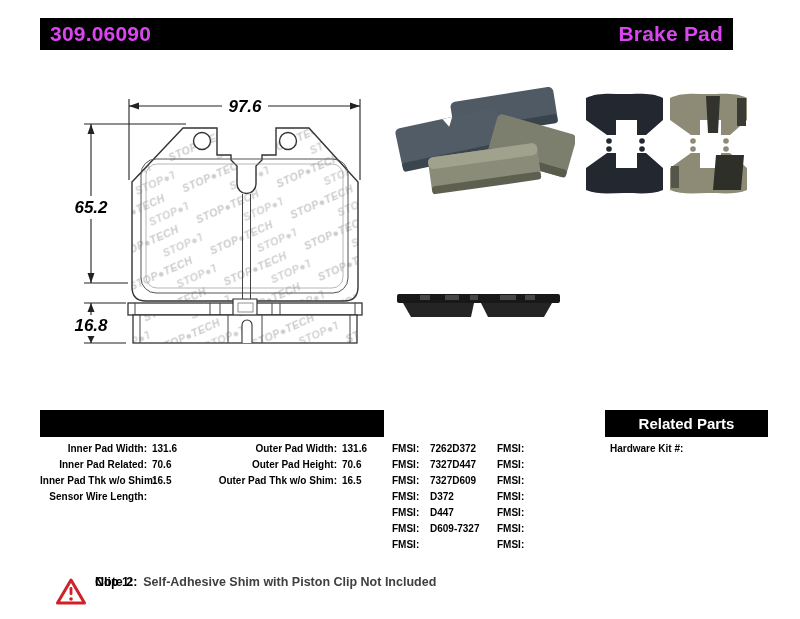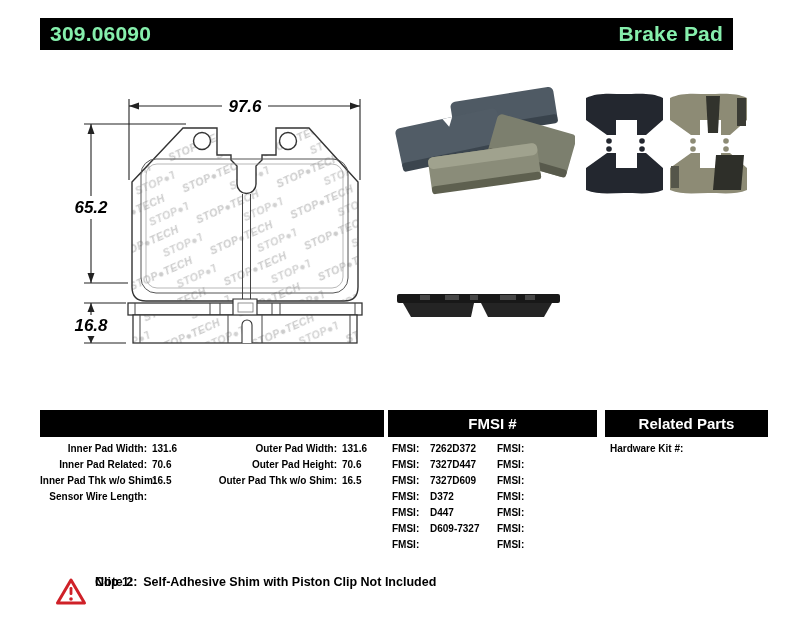--- a/index.html
+++ b/index.html
@@ -1,21 +1,21 @@
 <!DOCTYPE html>
 <html><head>
 <meta charset="utf-8">
 <style>
   html,body{margin:0;padding:0;background:#fff;}
   .page{position:relative;width:800px;height:619px;background:#fff;overflow:hidden;
         font-family:"Liberation Sans",sans-serif;color:#000;}
 
   
   .topbar{position:absolute;left:40px;top:18px;width:693px;height:32px;background:#000;
-          color:#86efac;display:flex;justify-content:space-between;align-items:center;
+          color:#d946ef;display:flex;justify-content:space-between;align-items:center;
           padding:0 10px;box-sizing:border-box;font-weight:bold;font-size:21px;letter-spacing:.2px;}
 
   
   .abs{position:absolute;}
 
   
   .secbar{position:absolute;top:410px;height:27px;background:#000;color:#fff;
           display:flex;align-items:center;justify-content:center;
           font-weight:bold;font-size:15px;box-sizing:border-box;}
   #bar-specs{left:40px;width:344px;}
@@ -30,21 +30,21 @@
   .spec-row .val{margin-left:5px;}
   #inner-col{left:40px;}   #inner-col .lbl{width:107px;}
   #outer-col{left:215px;}  #outer-col .lbl{width:122px;}
   #fmsi-left{left:392px;}  #fmsi-left .lbl{width:33px;text-align:left;}
   #fmsi-right{left:497px;} #fmsi-right .lbl{width:33px;text-align:left;}
   #related-col{left:610px;} #related-col .lbl{text-align:left;}
 
   
   .note-line{position:absolute;left:95px;font-size:12.5px;font-weight:bold;white-space:nowrap;}
   #note1{top:575px;} #note2{top:575px;}
-  .note-red{color:#000000;margin-left:10px;}
+  .note-red{color:#404040;margin-left:10px;}
 </style>
 </head>
 <body>
 
 <div class="page">
 
   <div class="topbar">
     <span>309.06090</span>
     <span>Brake Pad</span>
   </div>
@@ -185,23 +185,20 @@
       <rect x="470" y="295" width="8" height="5"></rect>
       <rect x="500" y="295" width="16" height="5"></rect>
       <rect x="525" y="295" width="10" height="5"></rect>
     </g>
     <polygon points="403,303 474,303 471,317 411,317" fill="#242424"></polygon>
     <polygon points="481,303 552,303 544,317 488,317" fill="#242424"></polygon>
   </svg>
 
   <div class="secbar" id="bar-specs">
   </div>
-  <div class="secbar" id="bar-fmsi">
-    <span>FMSI #</span>
-  </div>
   <div class="secbar" id="bar-related">
     <span>Related Parts</span>
   </div>
 
   <div class="spec-col" id="inner-col">
     <div class="spec-row">
       <span class="lbl">Inner Pad Width:</span>
       <span class="val">131.6</span>
     </div>
     <div class="spec-row">

